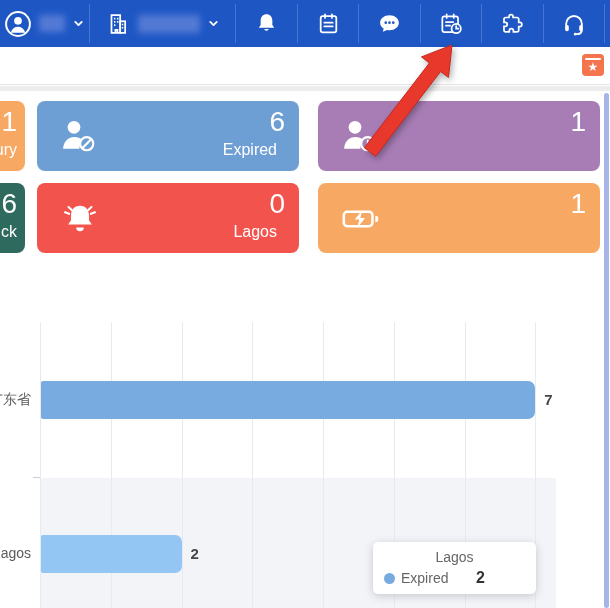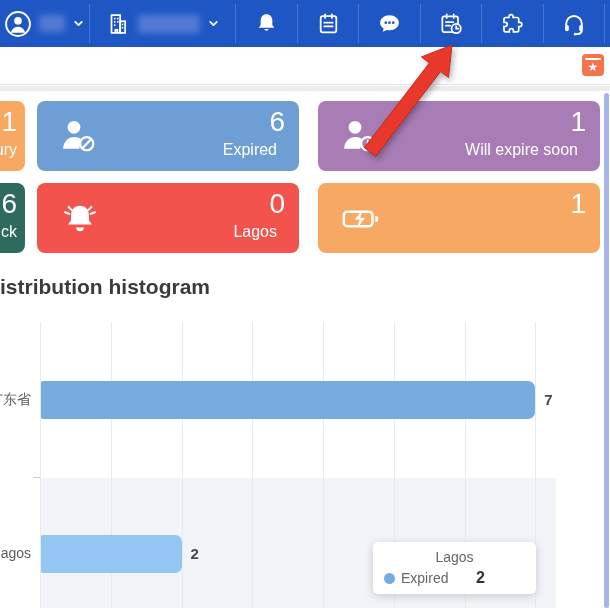--- a/index.html
+++ b/index.html
@@ -191,21 +191,20 @@
   <div class="card" style="left:318px;top:101px;width:282px;background:#a87db6;">
     <span class="cicon">
       <svg width="40" height="40" viewBox="0 0 44 44">
         <circle cx="16.5" cy="12.5" r="7" fill="#fff"></circle>
         <path d="M4.5 36c.6-8.6 5.8-13 12.5-13 4 0 7.4 1.5 9.8 4.3a9.6 9.6 0 0 0-4.3 8.7z" fill="#fff"></path>
         <circle cx="30.5" cy="30.5" r="7.2" fill="#a87db6" stroke="#fff" stroke-width="2.4"></circle>
         <path d="M30.5 26.8v3.7h3.4" stroke="#fff" stroke-width="2" fill="none" stroke-linecap="round"></path>
       </svg>
     </span>
     <div class="num">1</div>
-    <div class="lbl">Will expire soon</div>
   </div>
 
   <div class="card cut" style="left:-240px;top:183px;width:265px;background:#2e6b5e;">
     <div class="num">6</div>
     <div class="lbl">ck</div>
   </div>
 
   <div class="card" style="left:37px;top:183px;width:262px;background:#f2544d;">
     <span class="cicon">
       <svg width="42" height="42" viewBox="0 0 44 44">
@@ -222,21 +221,20 @@
     <span class="cicon">
       <svg width="42" height="42" viewBox="0 0 44 44">
         <rect x="4" y="14.5" width="30" height="15" rx="3.5" fill="none" stroke="#fff" stroke-width="2.6"></rect>
         <path d="M37 18.8h1.2c1 0 1.8.8 1.8 1.8v2.8c0 1-.8 1.8-1.8 1.8H37z" fill="#fff"></path>
         <path d="M23.4 12.5l-8 10h4.9l-2.2 9 8.1-10.5h-4.9z" fill="#fff"></path>
       </svg>
     </span>
     <div class="num">1</div>
   </div>
 
-  <div id="section-title">istribution histogram</div>
   <div id="chart">
     <div id="chart-plot" style="position:absolute;inset:0;">
         <div class="band" style="left: 40px; top: 156px; width: 516px; height: 130px;"></div>
         <div class="gridline" style="left: 40px;"></div>
         <div class="gridline" style="left: 110.75px;"></div>
         <div class="gridline" style="left: 181.5px;"></div>
         <div class="gridline" style="left: 252.25px;"></div>
         <div class="gridline" style="left: 323px;"></div>
         <div class="gridline" style="left: 393.75px;"></div>
         <div class="gridline" style="left: 464.5px;"></div>

